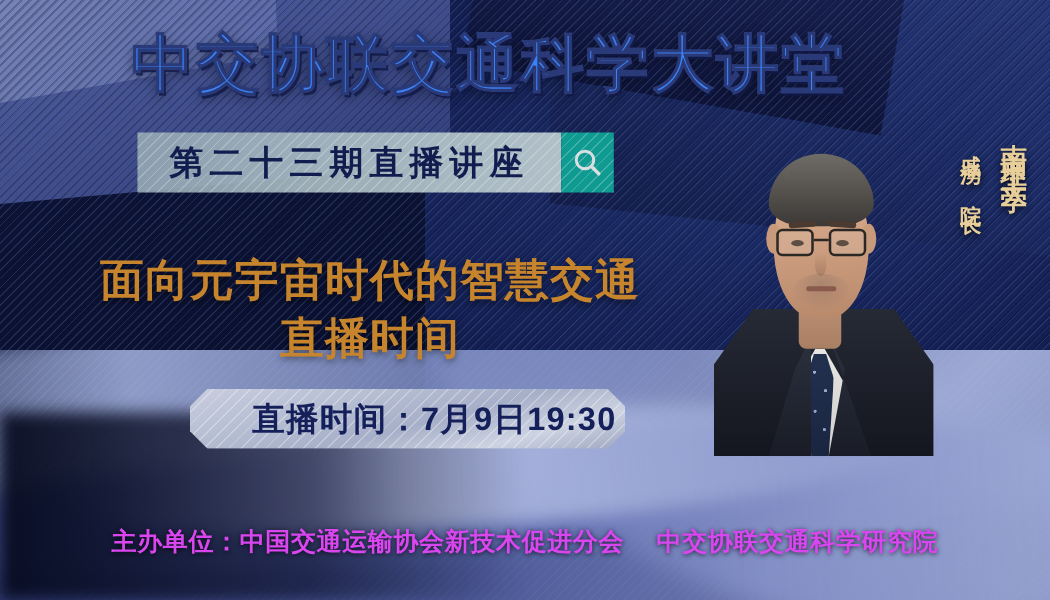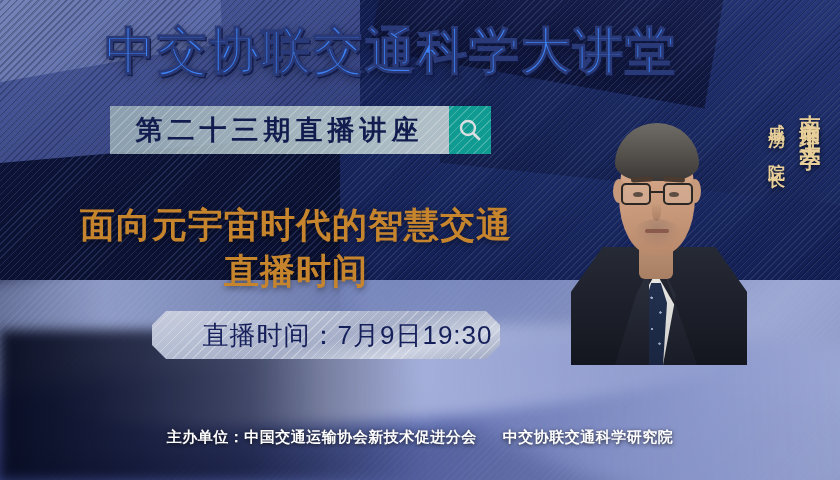--- a/index.html
+++ b/index.html
@@ -122,21 +122,21 @@
     background:linear-gradient(165deg,#c9cede 0%,#b6bed3 30%,#a6afc8 55%,#cdd3e1 78%,#9ea7c2 100%);
     clip-path:polygon(14px 0,334px 0,348px 14px,348px 34px,334px 48px,14px 48px,0 34px,0 14px);
     display:flex;align-items:center;justify-content:center;
     box-shadow:0 3px 12px rgba(0,0,0,.45);
   }
   .timepill::after{
     content:"";position:absolute;inset:0;
     background-image:repeating-linear-gradient(-45deg,rgba(255,255,255,.30) 0 1px,rgba(255,255,255,0) 1px 7px);
     clip-path:inherit;pointer-events:none;
   }
-  .time-text{position:relative;z-index:2;color:#151f5a;font-size:26px;font-weight:normal;letter-spacing:1px;margin-left:43px;}
+  .time-text{position:relative;z-index:2;color:#151f5a;font-size:26px;font-weight:bold;letter-spacing:1px;margin-left:43px;}
 
   
   .portrait{position:absolute;left:575px;top:95px;width:160px;height:270px;}
   .p-body{position:absolute;left:-4px;bottom:0;width:176px;height:118px;
     background:linear-gradient(180deg,#262a35 0%,#14161f 100%);
     clip-path:polygon(18% 0,82% 0,100% 38%,100% 100%,0 100%,0 38%);}
   .p-shirt{position:absolute;left:58px;bottom:0;width:46px;height:86px;
     background:linear-gradient(180deg,#e8e6e2,#cfcdc9);
     clip-path:polygon(42% 0,58% 0,90% 30%,78% 100%,22% 100%,10% 30%);}
   .p-tie{position:absolute;left:70px;bottom:0;width:22px;height:82px;
@@ -186,21 +186,21 @@
   
   .vcol{position:absolute;color:#e8cf9a;font-weight:bold;
     writing-mode:vertical-rl;text-orientation:upright;letter-spacing:7px;
     text-shadow:0 2px 5px rgba(0,0,0,.6);}
   .v-univ{right:16px;top:98px;font-size:21px;}
   .v-name{right:52px;top:110px;font-size:17px;}
 
   
   .footer{
     position:absolute;left:0;right:0;bottom:33px;text-align:center;
-    color:#ffffff;font-size:15px;font-weight:bold;letter-spacing:.5px;
+    color:#d946ef;font-size:20px;font-weight:bold;letter-spacing:.5px;
     text-shadow:0 1px 4px rgba(0,0,0,.75);
   }
   .footer .gap{display:inline-block;width:26px;}
 </style>
 </head>
 <body>
 
 <div id="poster">
 
   <div class="bg-base"></div>

